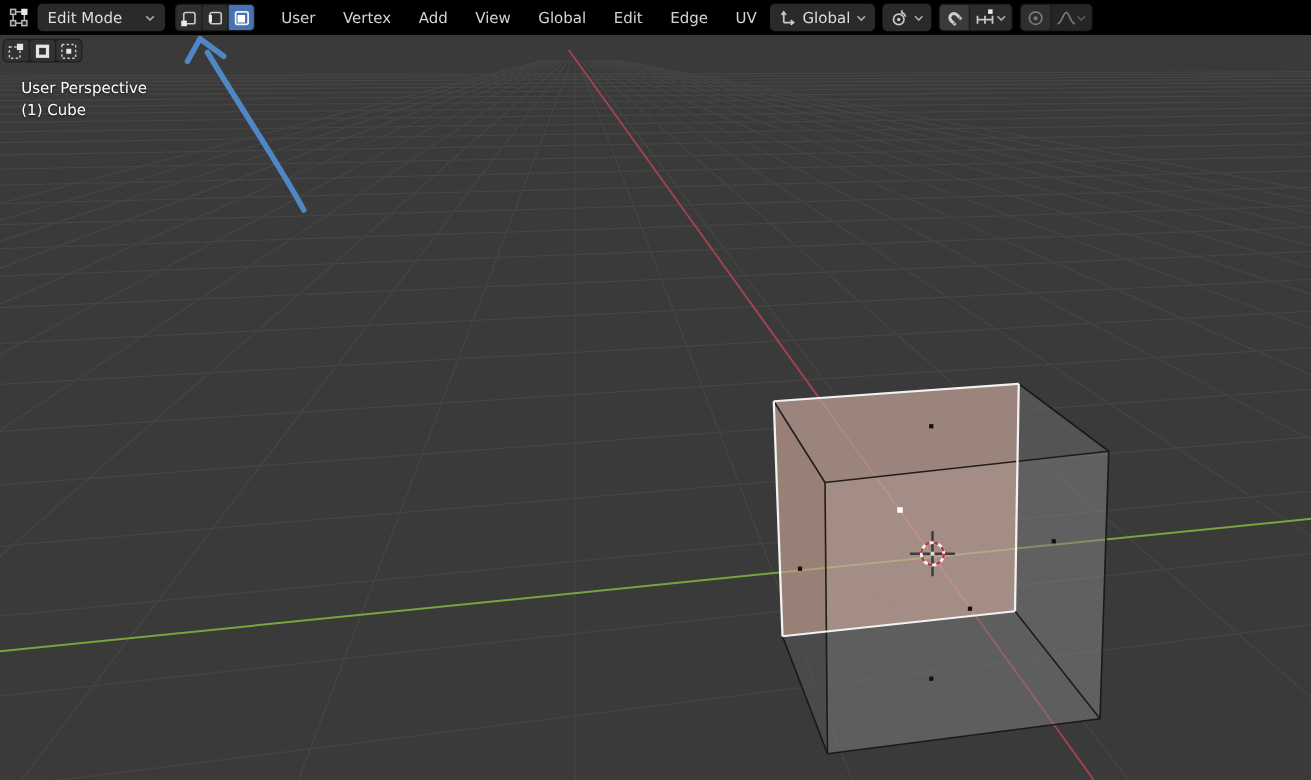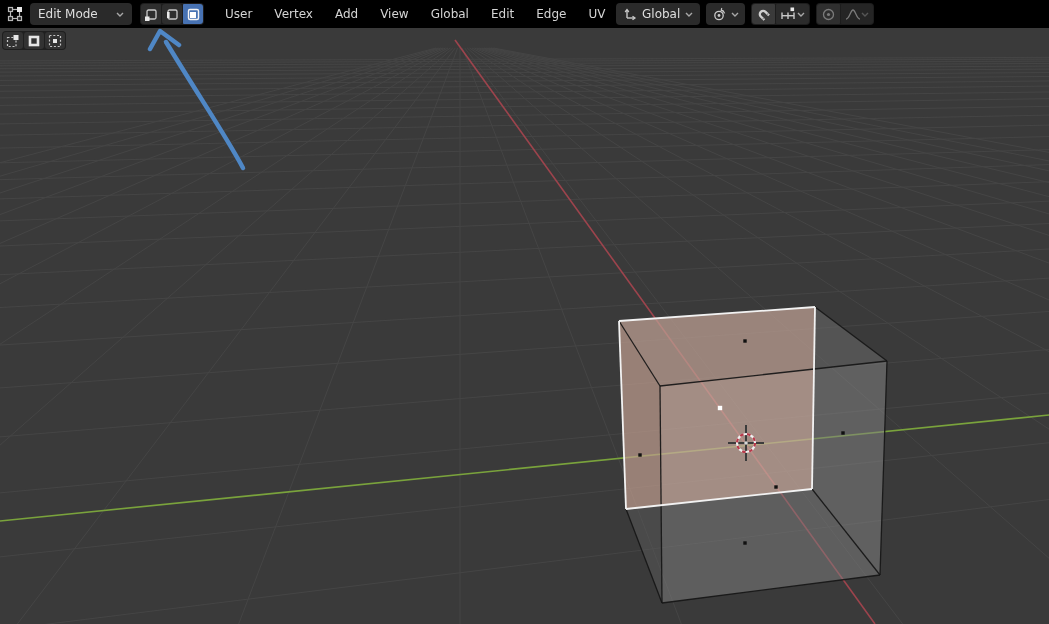--- a/index.html
+++ b/index.html
@@ -285,15 +285,19 @@
           <line x1="746" y1="397" x2="746" y2="433" stroke="#3c3c3c" stroke-width="2"></line>
           <circle cx="746" cy="415" r="9" fill="none" stroke="#f0f0f0" stroke-width="2.2"></circle>
           <circle cx="746" cy="415" r="9" fill="none" stroke="#b8394a" stroke-width="2.2" stroke-dasharray="3.6 3.6"></circle>
           <circle cx="746" cy="415" r="1.8" fill="#d8d8d8"></circle>
         </g>
         <g>
           <path d="M243,140 C226,108 200,70 166,14" fill="none" stroke="#4f87c5" stroke-width="4.5" stroke-linecap="round"></path>
           <polyline points="150,21 160,3 179,17" fill="none" stroke="#4f87c5" stroke-width="4.5" stroke-linecap="round" stroke-linejoin="round"></polyline>
         </g>
       </svg>
+    <div id="vp-overlay">
+      <div>User Perspective</div>
+      <div>(1) Cube</div>
+    </div>
   </div>
 
 </div>
 
 </body></html>

